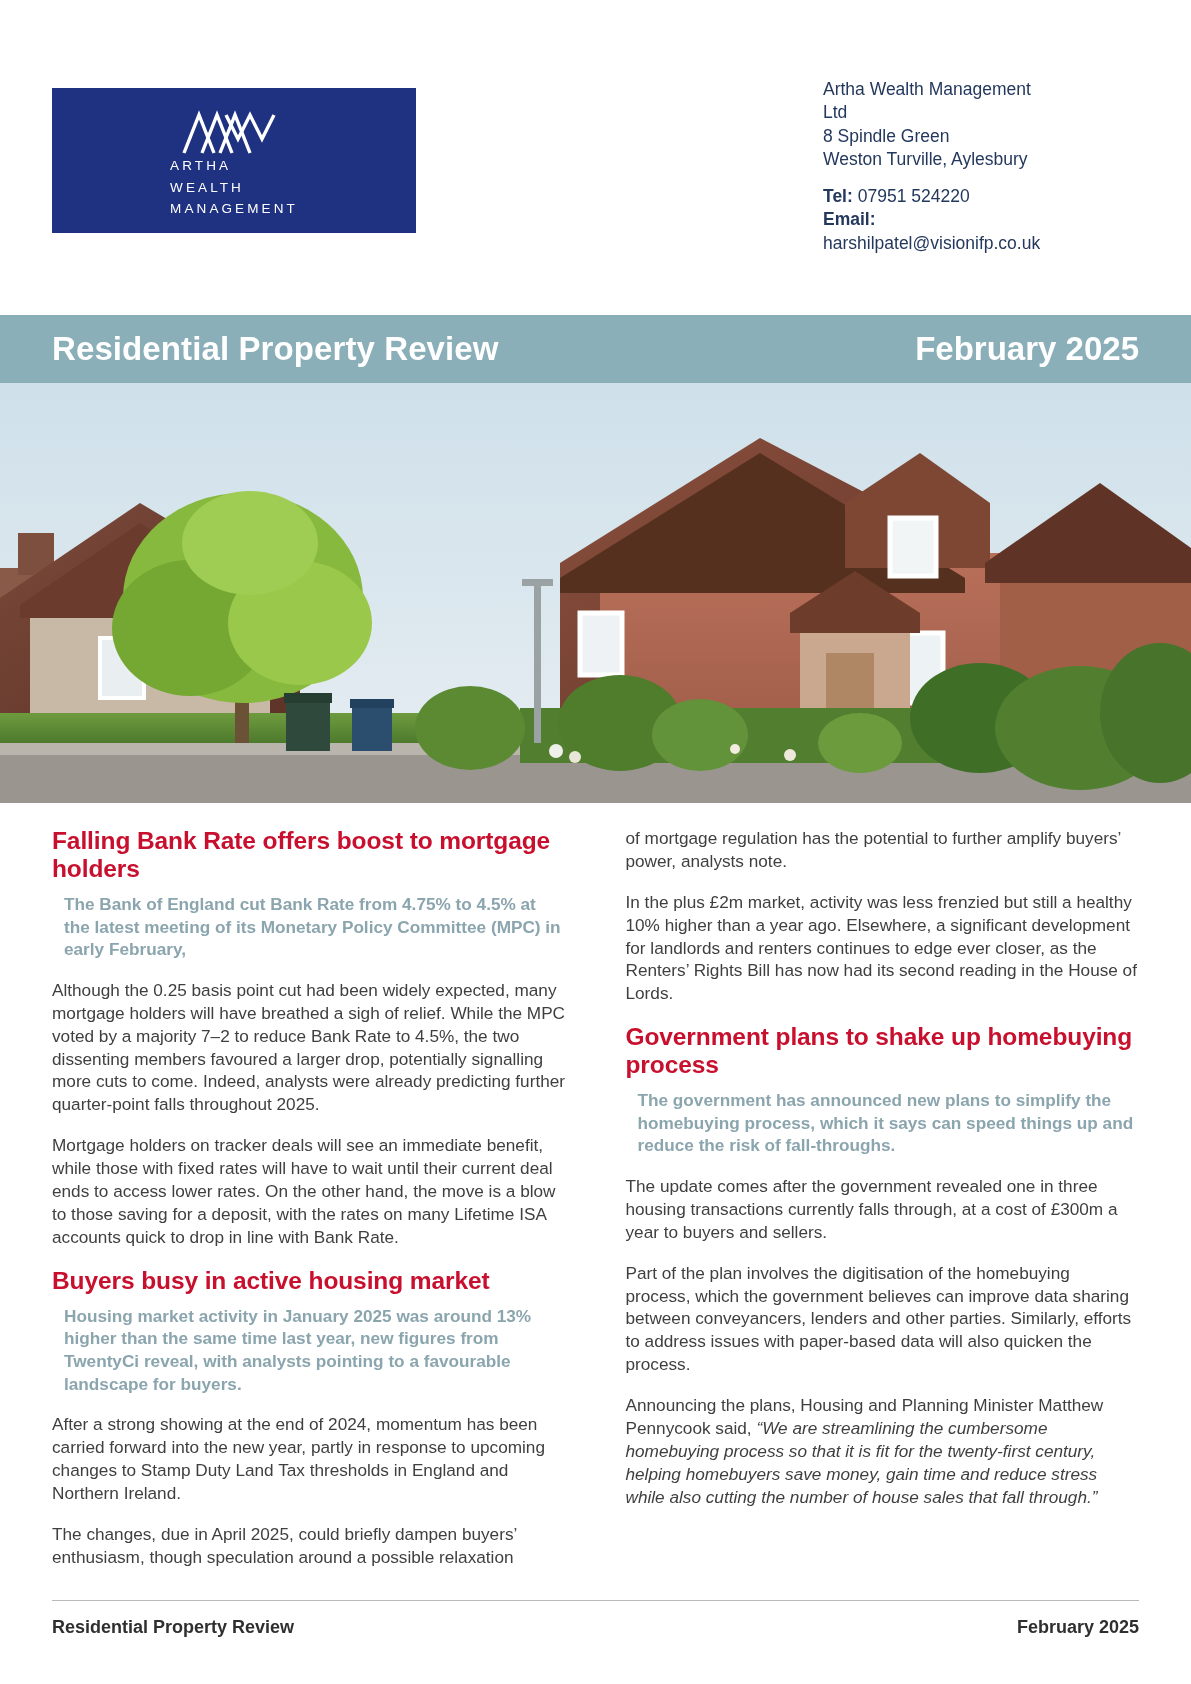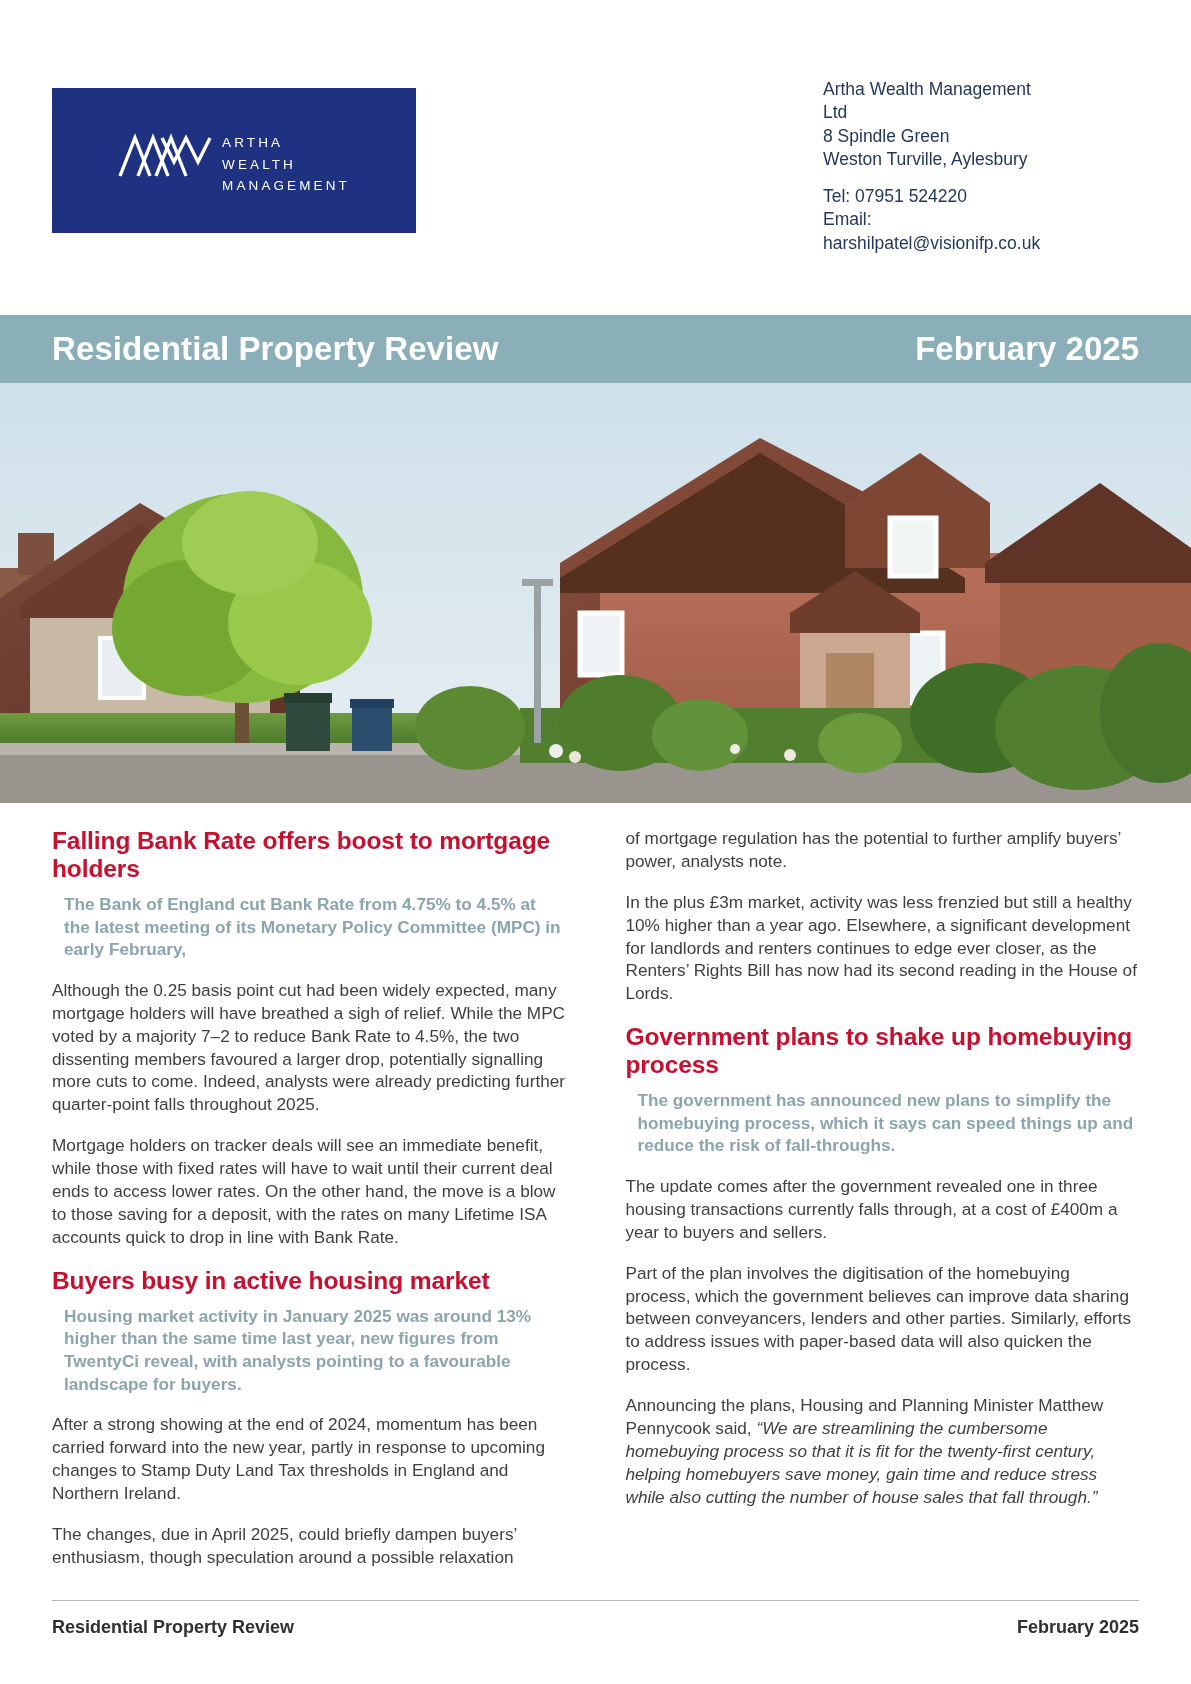--- a/index.html
+++ b/index.html
@@ -28,22 +28,24 @@
     top: 88px;
     width: 364px;
     height: 145px;
     background: #1f3281;
     display: flex;
     align-items: center;
     justify-content: center;
   }
   .logo-inner {
     display: flex;
+    align-items: center;
     gap: 0;
     transform: translateY(4px);
+    flex-direction: column;
   }
   .logo-mark { width: 104px; height: 46px; display:block; }
   .logo-words {
     color: #ffffff;
     font-size: 13.5px;
     letter-spacing: 3.1px;
     line-height: 1.62;
     font-family: "Liberation Sans", sans-serif;
   }
 
@@ -52,21 +54,21 @@
     right: 68px;
     top: 78px;
     width: 300px;
     text-align: left;
     color: #24385e;
     font-size: 17.5px;
     line-height: 1.33;
   }
   .contact .addr-line { display: block; }
   .contact .gap { height: 14px; }
-  .contact b { font-weight: normal; }
+  .contact b { font-weight: bold; }
 
   
   .title-band {
     height: 68px;
     background: #8aafb8;
     display: flex;
     align-items: center;
     justify-content: space-between;
     padding: 0 52px;
     box-sizing: border-box;
@@ -293,27 +295,27 @@
       <p class="body">After a strong showing at the end of 2024, momentum has been carried forward into the new year, partly in response to upcoming changes to Stamp Duty Land Tax thresholds in England and Northern Ireland.</p>
       <p class="body">The changes, due in April 2025, could briefly dampen buyers’ enthusiasm, though speculation around a possible relaxation</p>
     </div>
 
   </div>
 
   <div class="col">
 
     <div class="article">
       <p class="body">of mortgage regulation has the potential to further amplify buyers’ power, analysts note.</p>
-      <p class="body">In the plus £3m market, activity was less frenzied but still a healthy 10% higher than a year ago. Elsewhere, a significant development for landlords and renters continues to edge ever closer, as the Renters’ Rights Bill has now had its second reading in the House of Lords.</p>
+      <p class="body">In the plus £2m market, activity was less frenzied but still a healthy 10% higher than a year ago. Elsewhere, a significant development for landlords and renters continues to edge ever closer, as the Renters’ Rights Bill has now had its second reading in the House of Lords.</p>
     </div>
 
     <div class="article">
       <h2 class="art-head">Government plans to shake up homebuying process</h2>
       <p class="stand">The government has announced new plans to simplify the homebuying process, which it says can speed things up and reduce the risk of fall-throughs.</p>
-      <p class="body">The update comes after the government revealed one in three housing transactions currently falls through, at a cost of £400m a year to buyers and sellers.</p>
+      <p class="body">The update comes after the government revealed one in three housing transactions currently falls through, at a cost of £300m a year to buyers and sellers.</p>
       <p class="body">Part of the plan involves the digitisation of the homebuying process, which the government believes can improve data sharing between conveyancers, lenders and other parties. Similarly, efforts to address issues with paper-based data will also quicken the process.</p>
       <p class="body"><span>Announcing the plans, Housing and Planning Minister Matthew Pennycook said, </span><em>“We are streamlining the cumbersome homebuying process so that it is fit for the twenty-first century, helping homebuyers save money, gain time and reduce stress while also cutting the number of house sales that fall through.”</em></p>
     </div>
 
   </div>
 
 </div>
 
 <div class="footer">
   <div class="footer-rule"></div>

